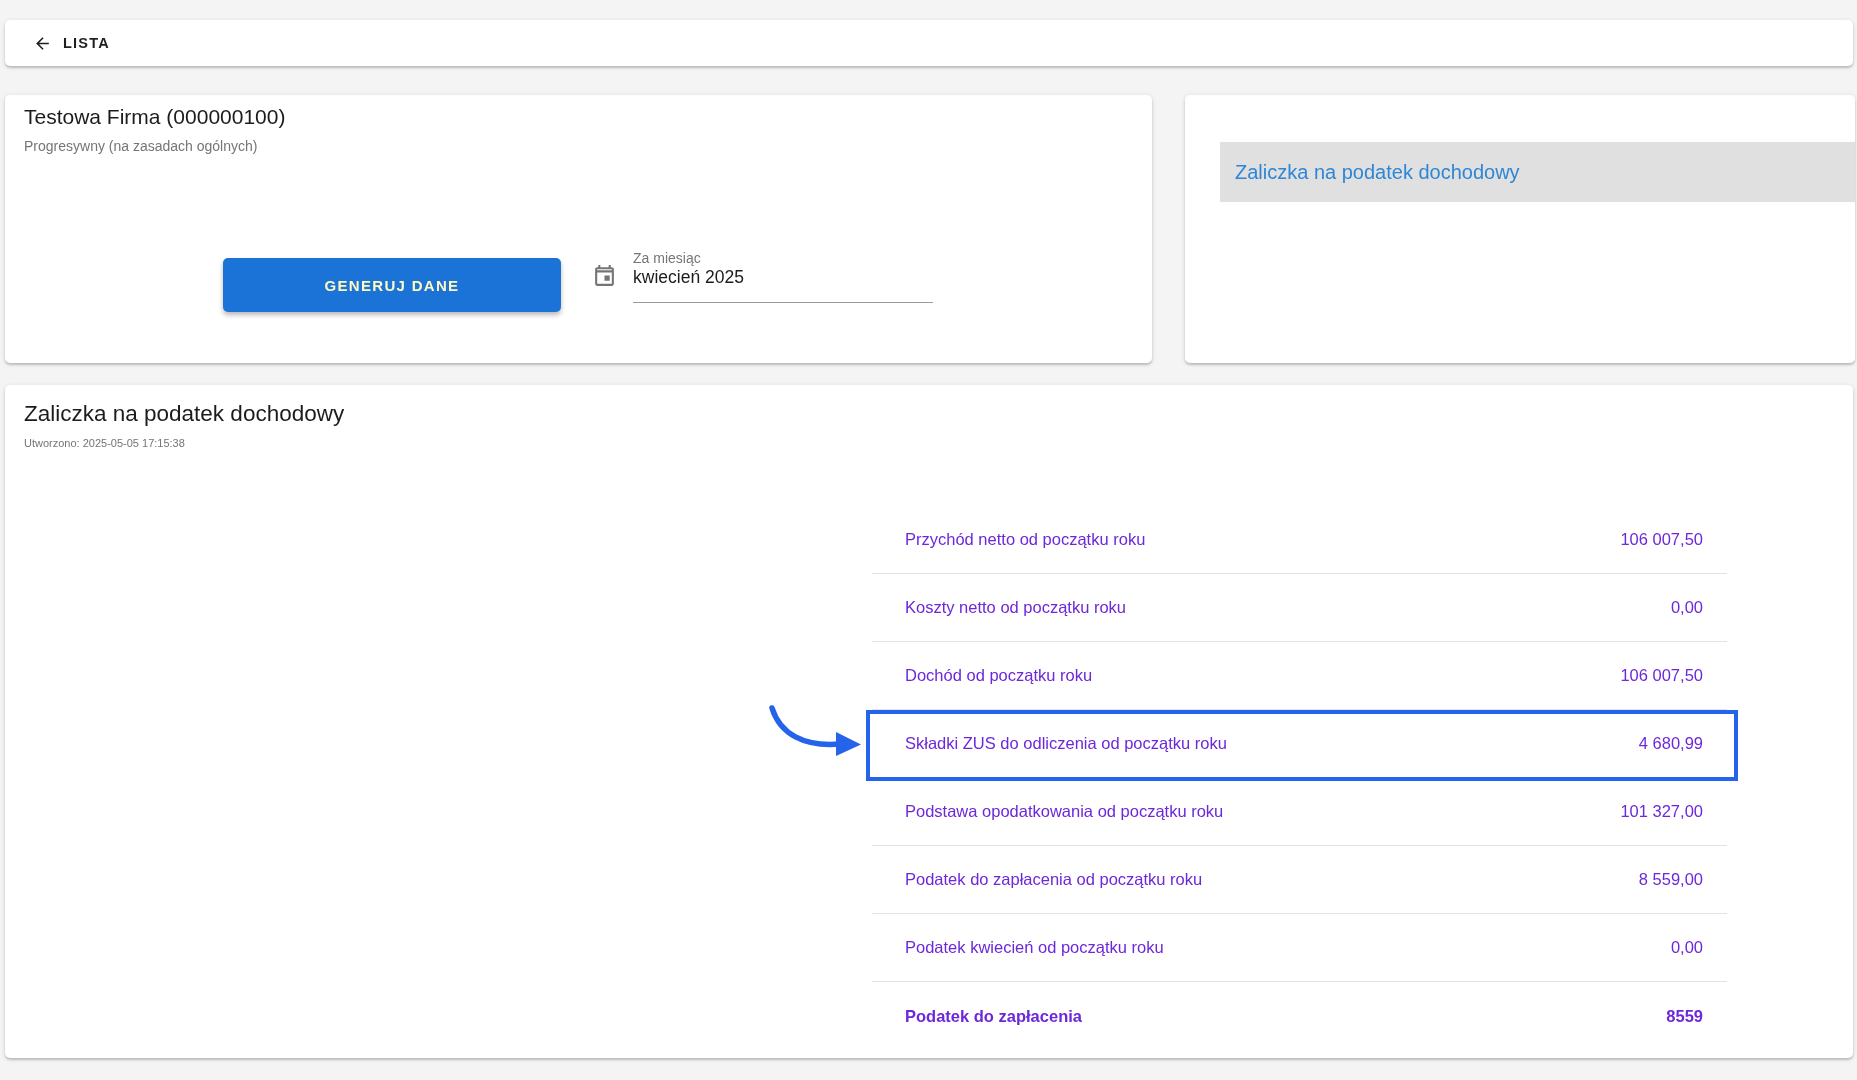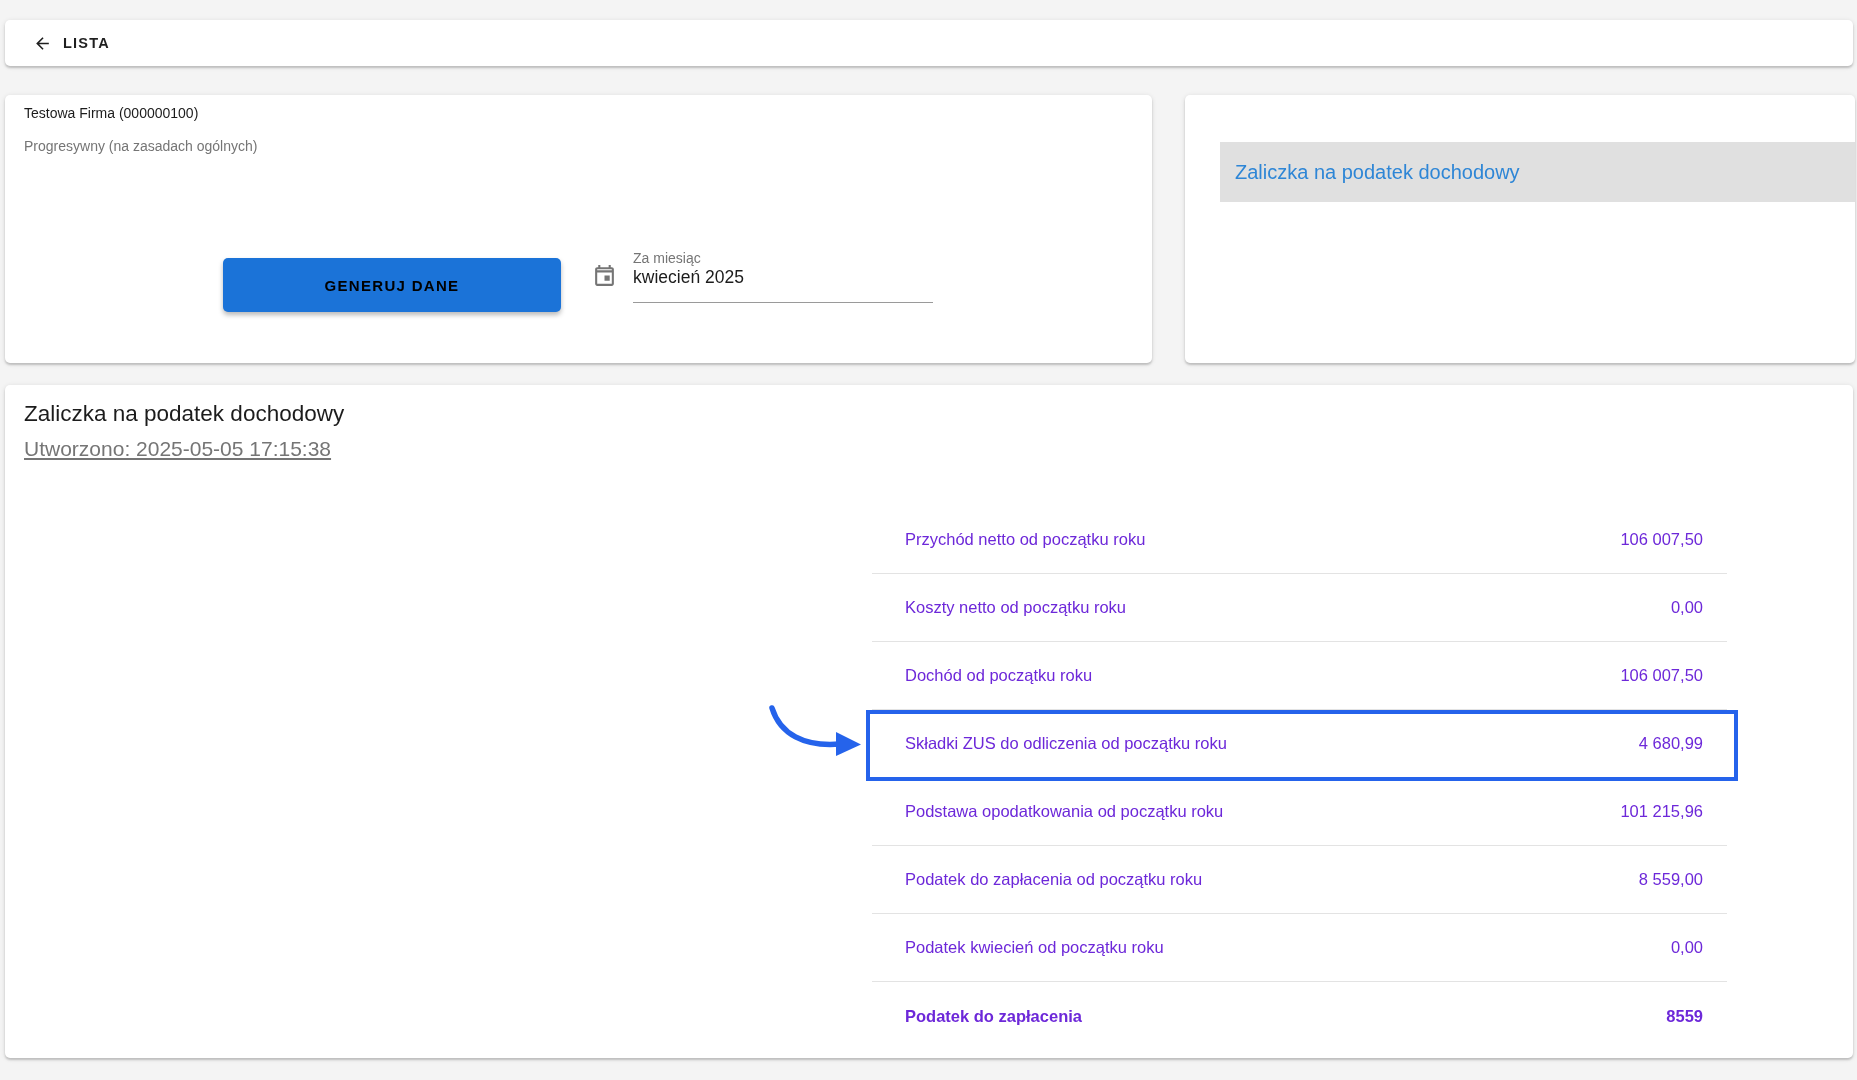--- a/index.html
+++ b/index.html
@@ -27,26 +27,26 @@
   #topbar { left: 5px; top: 20px; width: 1848px; height: 46px; display: flex; align-items: center; }
   #back-btn {
     display: flex; align-items: center; gap: 11px;
     margin-left: 28px; background: none; border: none; cursor: pointer;
     font-family: inherit; font-size: 14.5px; font-weight: 700;
     letter-spacing: 1.2px; color: #1f1f1f;
   }
 
   
   #company-card { left: 5px; top: 95px; width: 1147px; height: 268px; }
-  .company-name { position: absolute; left: 19px; top: 10px; font-size: 14px; color: #1c1c1c; }
+  .company-name { position: absolute; left: 19px; top: 10px; font-size: 21px; color: #1c1c1c; }
   .company-scheme { position: absolute; left: 19px; top: 43px; font-size: 14px; color: #757575; }
   #generate-btn {
     position: absolute; left: 218px; top: 163px; width: 338px; height: 54px;
     background: #1b73d8; border: none; border-radius: 5px; cursor: pointer;
-    color: #000000; font-family: inherit; font-size: 15px; font-weight: 700;
+    color: #fef9c3; font-family: inherit; font-size: 15px; font-weight: 700;
     letter-spacing: 1.3px;
     box-shadow: 0 3px 5px rgba(0,0,0,.28);
   }
   #calendar-icon { position: absolute; left: 587px; top: 168px; width: 25px; height: 25px; cursor: pointer; }
   .field-label { position: absolute; left: 628px; top: 155px; font-size: 14px; color: #757575; }
   .field-value { position: absolute; left: 628px; top: 172px; width: 300px; font-size: 17.5px; color: #1c1c1c; cursor: text; }
   .field-underline { position: absolute; left: 628px; top: 207px; width: 300px; height: 1px; background: #9a9a9a; }
 
   
   #reports-card { left: 1185px; top: 95px; width: 670px; height: 268px; }
@@ -54,21 +54,21 @@
     position: absolute; left: 35px; right: 0; top: 47px; height: 60px;
     background: #e0e0e0; display: flex; align-items: center; cursor: pointer;
   }
   .report-link {
     margin-left: 15px; font-size: 20px; color: #2e86d6; text-decoration: none;
   }
 
   
   #report-card { left: 5px; top: 385px; width: 1848px; height: 673px; }
   .report-title { position: absolute; left: 19px; top: 16px; font-size: 22.5px; color: #1c1c1c; }
-  .report-created { position: absolute; left: 19px; top: 52px; font-size: 21px; color: #757575; text-decoration: underline; }
+  .report-created { position: absolute; left: 19px; top: 52px; font-size: 11px; color: #757575; }
 
   #summary-table { position: absolute; left: 867px; top: 121px; width: 855px; }
   .t-row {
     height: 68px; display: flex; align-items: center; justify-content: space-between;
     padding: 0 24px 0 33px; font-size: 16.5px; color: #6d28d9;
     border-bottom: 1px solid #e3e3e3;
   }
   .t-row:last-child { border-bottom: none; }
   .t-row.bold .t-label, .t-row.bold .t-value { font-weight: 700; }
 
@@ -132,21 +132,21 @@
       <div class="t-row">
         <span class="t-label">Dochód od początku roku</span>
         <span class="t-value">106 007,50</span>
       </div>
       <div class="t-row">
         <span class="t-label">Składki ZUS do odliczenia od początku roku</span>
         <span class="t-value">4 680,99</span>
       </div>
       <div class="t-row">
         <span class="t-label">Podstawa opodatkowania od początku roku</span>
-        <span class="t-value">101 215,96</span>
+        <span class="t-value">101 327,00</span>
       </div>
       <div class="t-row">
         <span class="t-label">Podatek do zapłacenia od początku roku</span>
         <span class="t-value">8 559,00</span>
       </div>
       <div class="t-row">
         <span class="t-label">Podatek kwiecień od początku roku</span>
         <span class="t-value">0,00</span>
       </div>
       <div class="t-row bold">

